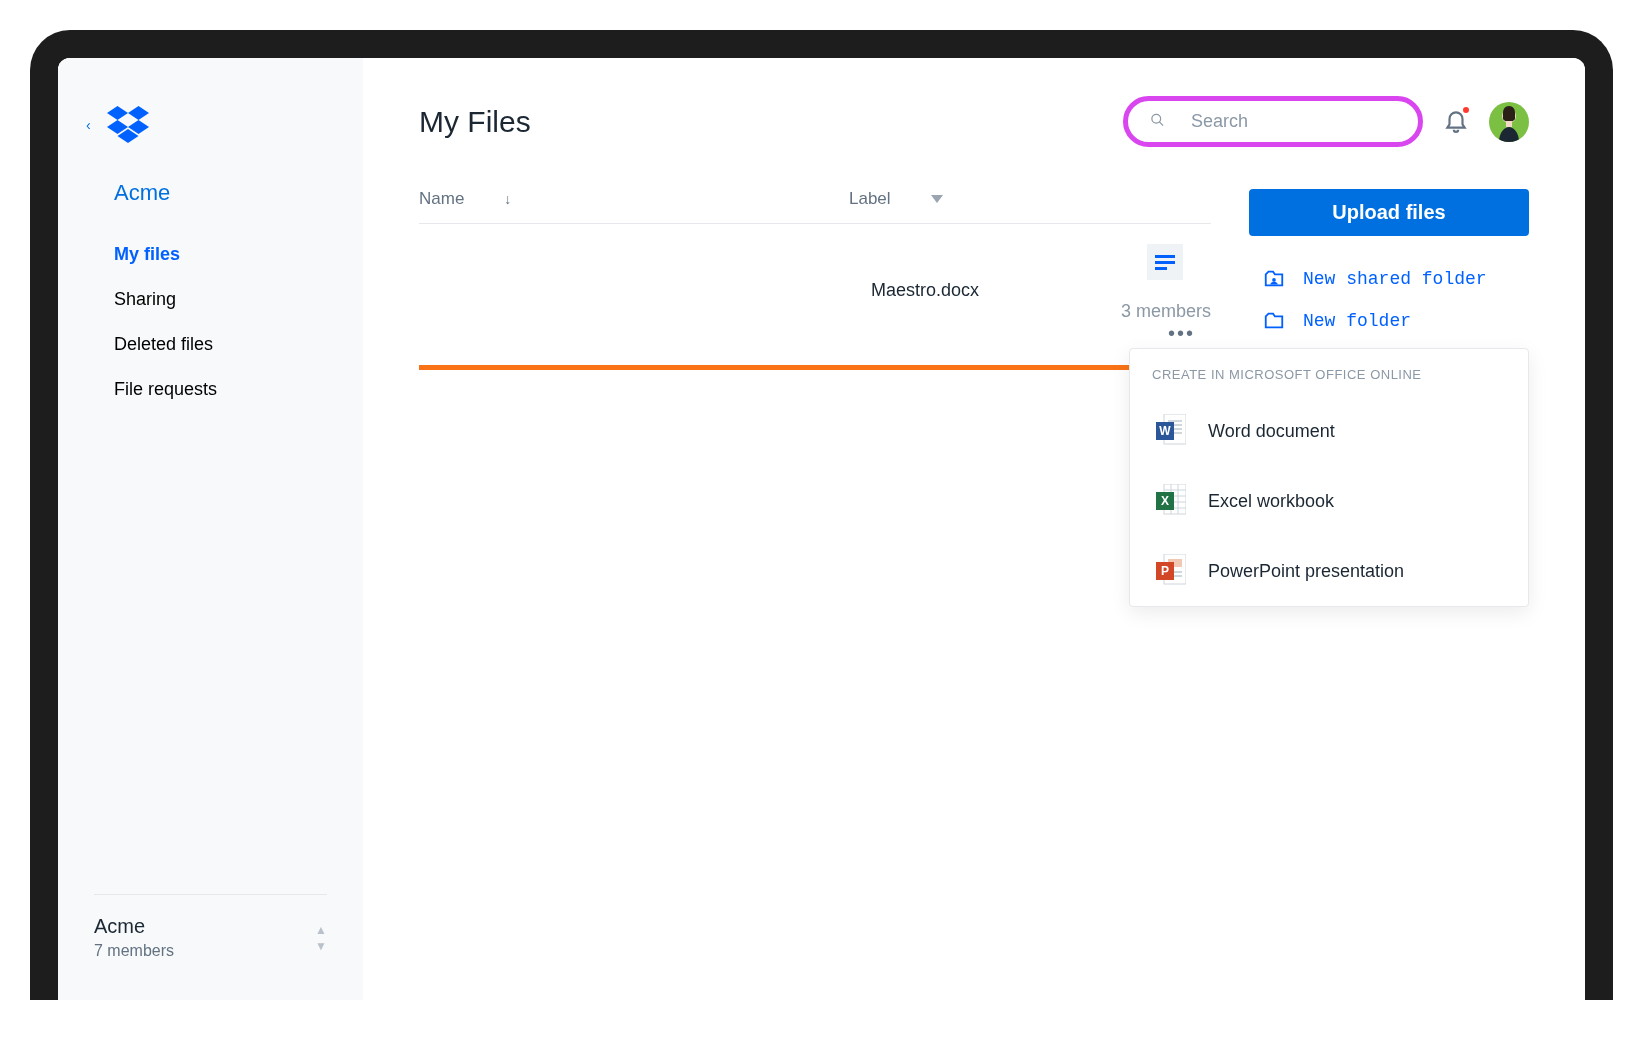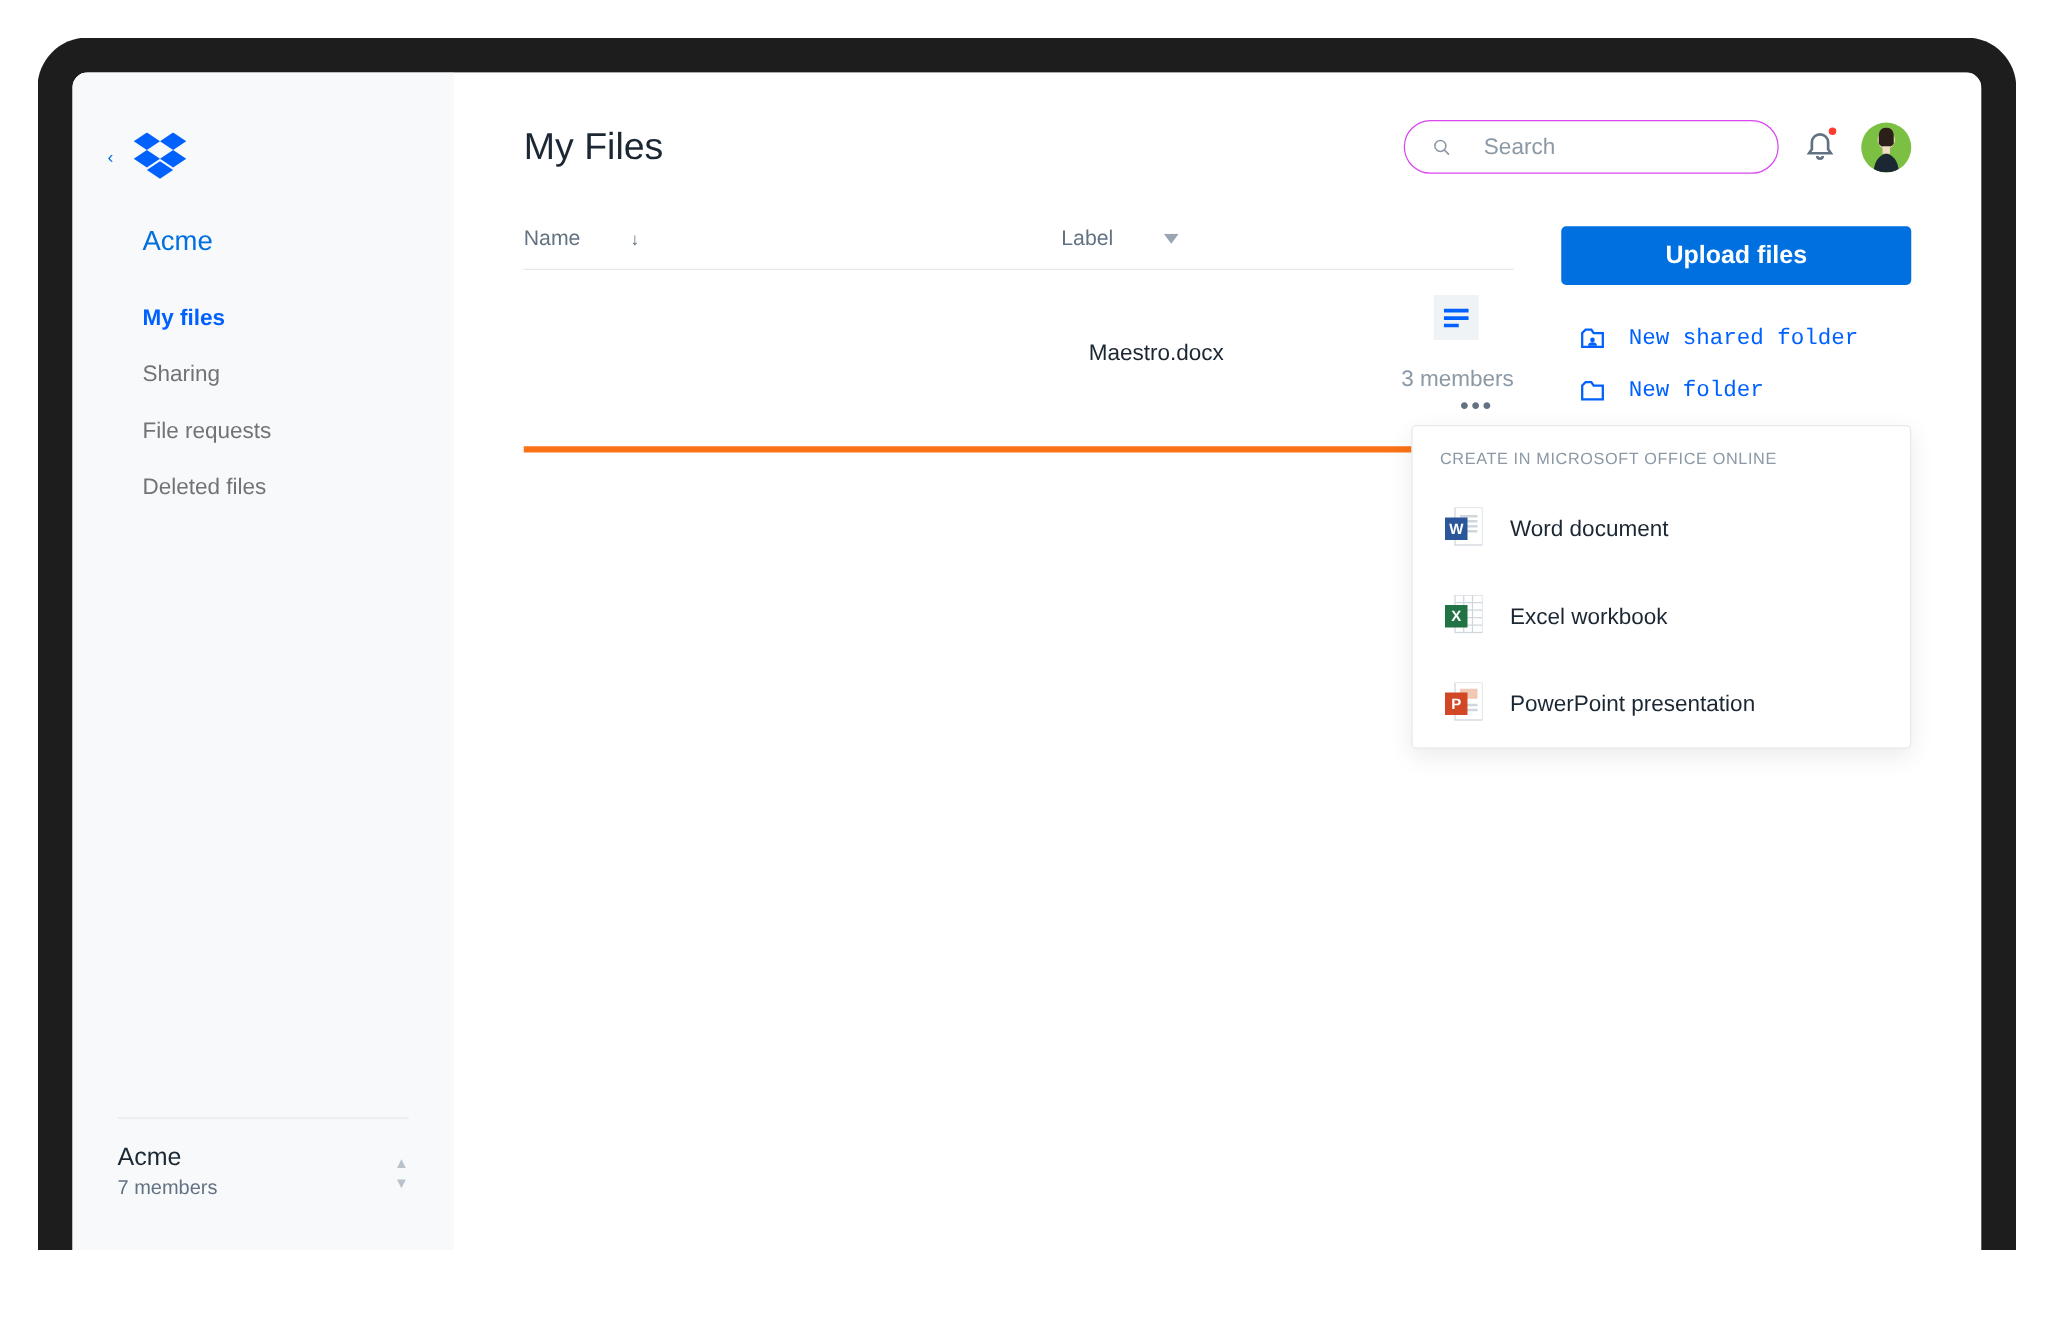--- a/index.html
+++ b/index.html
@@ -53,21 +53,21 @@
   .section-title {
     color: #0070e0;
     font-size: 22px;
     font-weight: 400;
     padding: 12px 36px 26px 56px;
   }
   .nav-list { list-style: none; padding: 0 36px 0 56px; }
   .nav-item {
     font-size: 18px;
     padding: 12px 0;
-    color: #737373;
+    color: #000000;
     cursor: pointer;
   }
   .nav-item.active { color: #0061ff; font-weight: 600; }
   .sidebar-spacer { flex: 1; }
   .team-footer {
     border-top: 1px solid #e6e8eb;
     margin: 0 36px 40px 36px;
     padding-top: 20px;
     display: flex; align-items: center; justify-content: space-between;
   }
@@ -80,22 +80,22 @@
     padding: 38px 56px 0 56px;
     position: relative;
   }
   .topbar {
     display: flex; align-items: center; justify-content: space-between;
     margin-bottom: 42px;
   }
   .page-title { font-size: 30px; font-weight: 400; color:#1b2733; }
   .topbar-right { display: flex; align-items: center; gap: 20px; }
   .search-box {
-    display: flex; align-items: center; gap: 26px;
-    border: 1px solid #d946ef;
+    display: flex; align-items: flex-start; gap: 26px;
+    border: 5px solid #d946ef;
     border-radius: 999px;
     padding: 10px 22px;
     width: 300px;
     color: #8b98a5;
   }
   .search-box input {
     border: none; outline: none; background: transparent;
     font-size: 18px; color: #637282; width: 100%;
   }
   .search-box input::placeholder { color: #8b98a5; }
@@ -209,22 +209,22 @@
               <polygon points="10.5,14 21,21 10.5,28 0,21"></polygon>
               <polygon points="31.5,14 42,21 31.5,28 21,21"></polygon>
               <polygon points="21,23 31.5,30 21,37 10.5,30"></polygon>
             </g>
           </svg>
         </div>
         <div class="section-title">Acme</div>
         <ul class="nav-list">
           <li class="nav-item active">My files</li>
           <li class="nav-item">Sharing</li>
+          <li class="nav-item">Deleted files</li>
           <li class="nav-item">File requests</li>
-          <li class="nav-item">Deleted files</li>
         </ul>
         <div class="sidebar-spacer"></div>
         <div class="team-footer">
           <div>
             <div class="team-name">Acme</div>
             <div class="team-members">7 members</div>
           </div>
           <div class="team-arrows">
             <span>▲</span>
               <span>▼</span>

